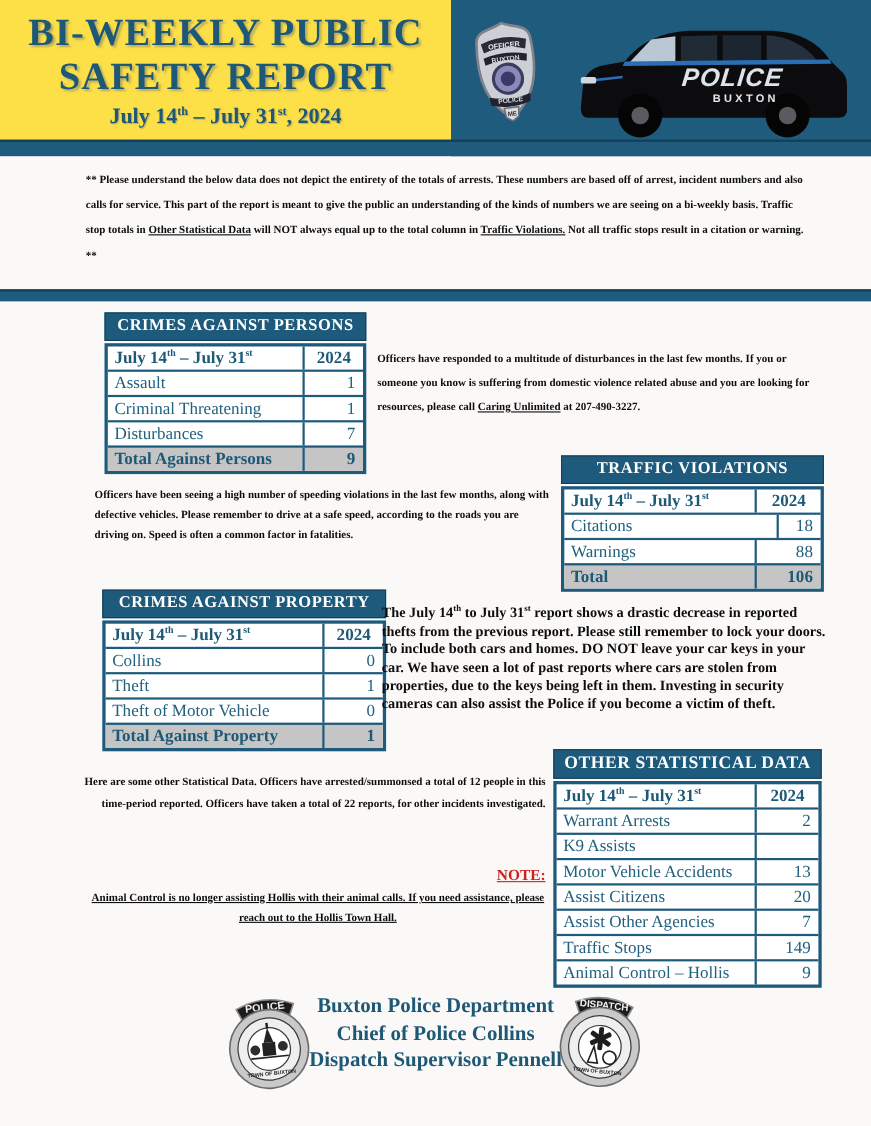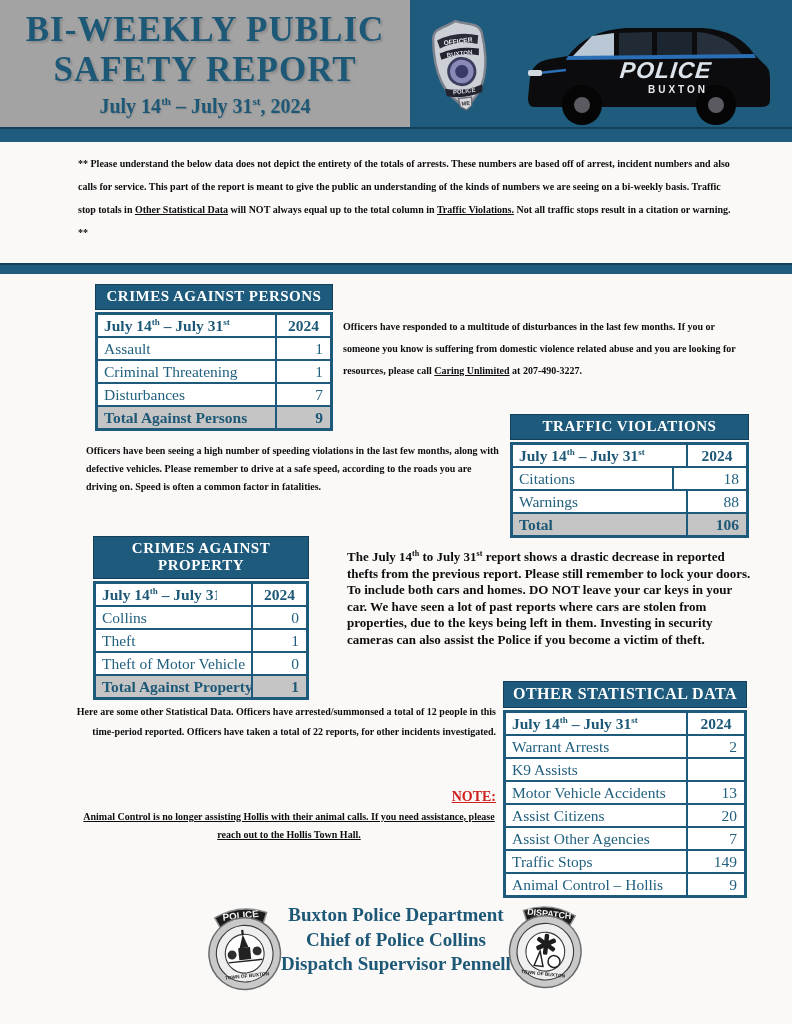--- a/index.html
+++ b/index.html
@@ -1,19 +1,19 @@
 <!DOCTYPE html>
 <html><head>
 <meta charset="utf-8">
 <style>
   html,body{margin:0;padding:0;background:#e8e6e4;}
   .page{position:relative;width:792px;height:1024px;margin:0 auto;background:#fbf9f8;overflow:hidden;
         font-family:"Liberation Serif","DejaVu Serif",serif;}
   
-  .hdr-white{position:absolute;left:0;top:0;width:410px;height:127px;background:#a3a3a3;}
+  .hdr-white{position:absolute;left:0;top:0;width:410px;height:127px;background:#fde047;}
   .hdr-panel{position:absolute;left:410px;top:0;width:382px;height:142px;background:#1e5b7d;}
   .hdr-bar{position:absolute;left:0;top:127px;width:792px;height:15px;background:#1e5b7d;border-top:2px solid #143f58;box-sizing:border-box;}
   .title-line{position:absolute;left:0;width:410px;text-align:center;font-weight:bold;color:#1d5876;
               font-size:35px;letter-spacing:1px;text-shadow:2px 2px 2px rgba(120,120,120,.55);white-space:nowrap;}
   .t1{top:10px;} .t2{top:50px;}
   .hdr-date{position:absolute;left:0;top:95px;width:410px;text-align:center;font-weight:bold;color:#1d5876;
             font-size:20px;text-shadow:1px 1px 1px rgba(120,120,120,.5);}
   .hdr-date sup{font-size:11px;}
   
   .para{position:absolute;font-weight:bold;font-size:10px;color:#0d0d0d;}
@@ -122,34 +122,34 @@
 
   <div class="ctable" style="left:510px;top:414px;width:239px;">
     <div class="ttitle">TRAFFIC VIOLATIONS</div>
     <div class="tgrid">
       <div class="trow sub">
         <div class="tcell lab"><span>July 14</span><sup>th</sup><span> – July 31</span><sup>st</sup></div>
         <div class="tcell val" style="width:60px;">2024</div>
       </div>
       <div class="trow">
         <div class="tcell lab">Citations</div>
-        <div class="tcell val" style="width:74px;">18</div>
+        <div class="tcell val" style="width:40px;">18</div>
       </div>
       <div class="trow">
         <div class="tcell lab">Warnings</div>
         <div class="tcell val" style="width:60px;">88</div>
       </div>
       <div class="trow gray">
         <div class="tcell lab">Total</div>
         <div class="tcell val" style="width:60px;">106</div>
       </div>
     </div>
   </div>
 
-  <div class="ctable" style="left:93px;top:536px;width:216px;">
+  <div class="ctable" style="left:93px;top:536px;width:258px;">
     <div class="ttitle">CRIMES AGAINST PROPERTY</div>
     <div class="tgrid">
       <div class="trow sub">
         <div class="tcell lab"><span>July 14</span><sup>th</sup><span> – July 31</span><sup>st</sup></div>
         <div class="tcell val" style="width:55px;">2024</div>
       </div>
       <div class="trow">
         <div class="tcell lab">Collins</div>
         <div class="tcell val" style="width:55px;">0</div>
       </div>

